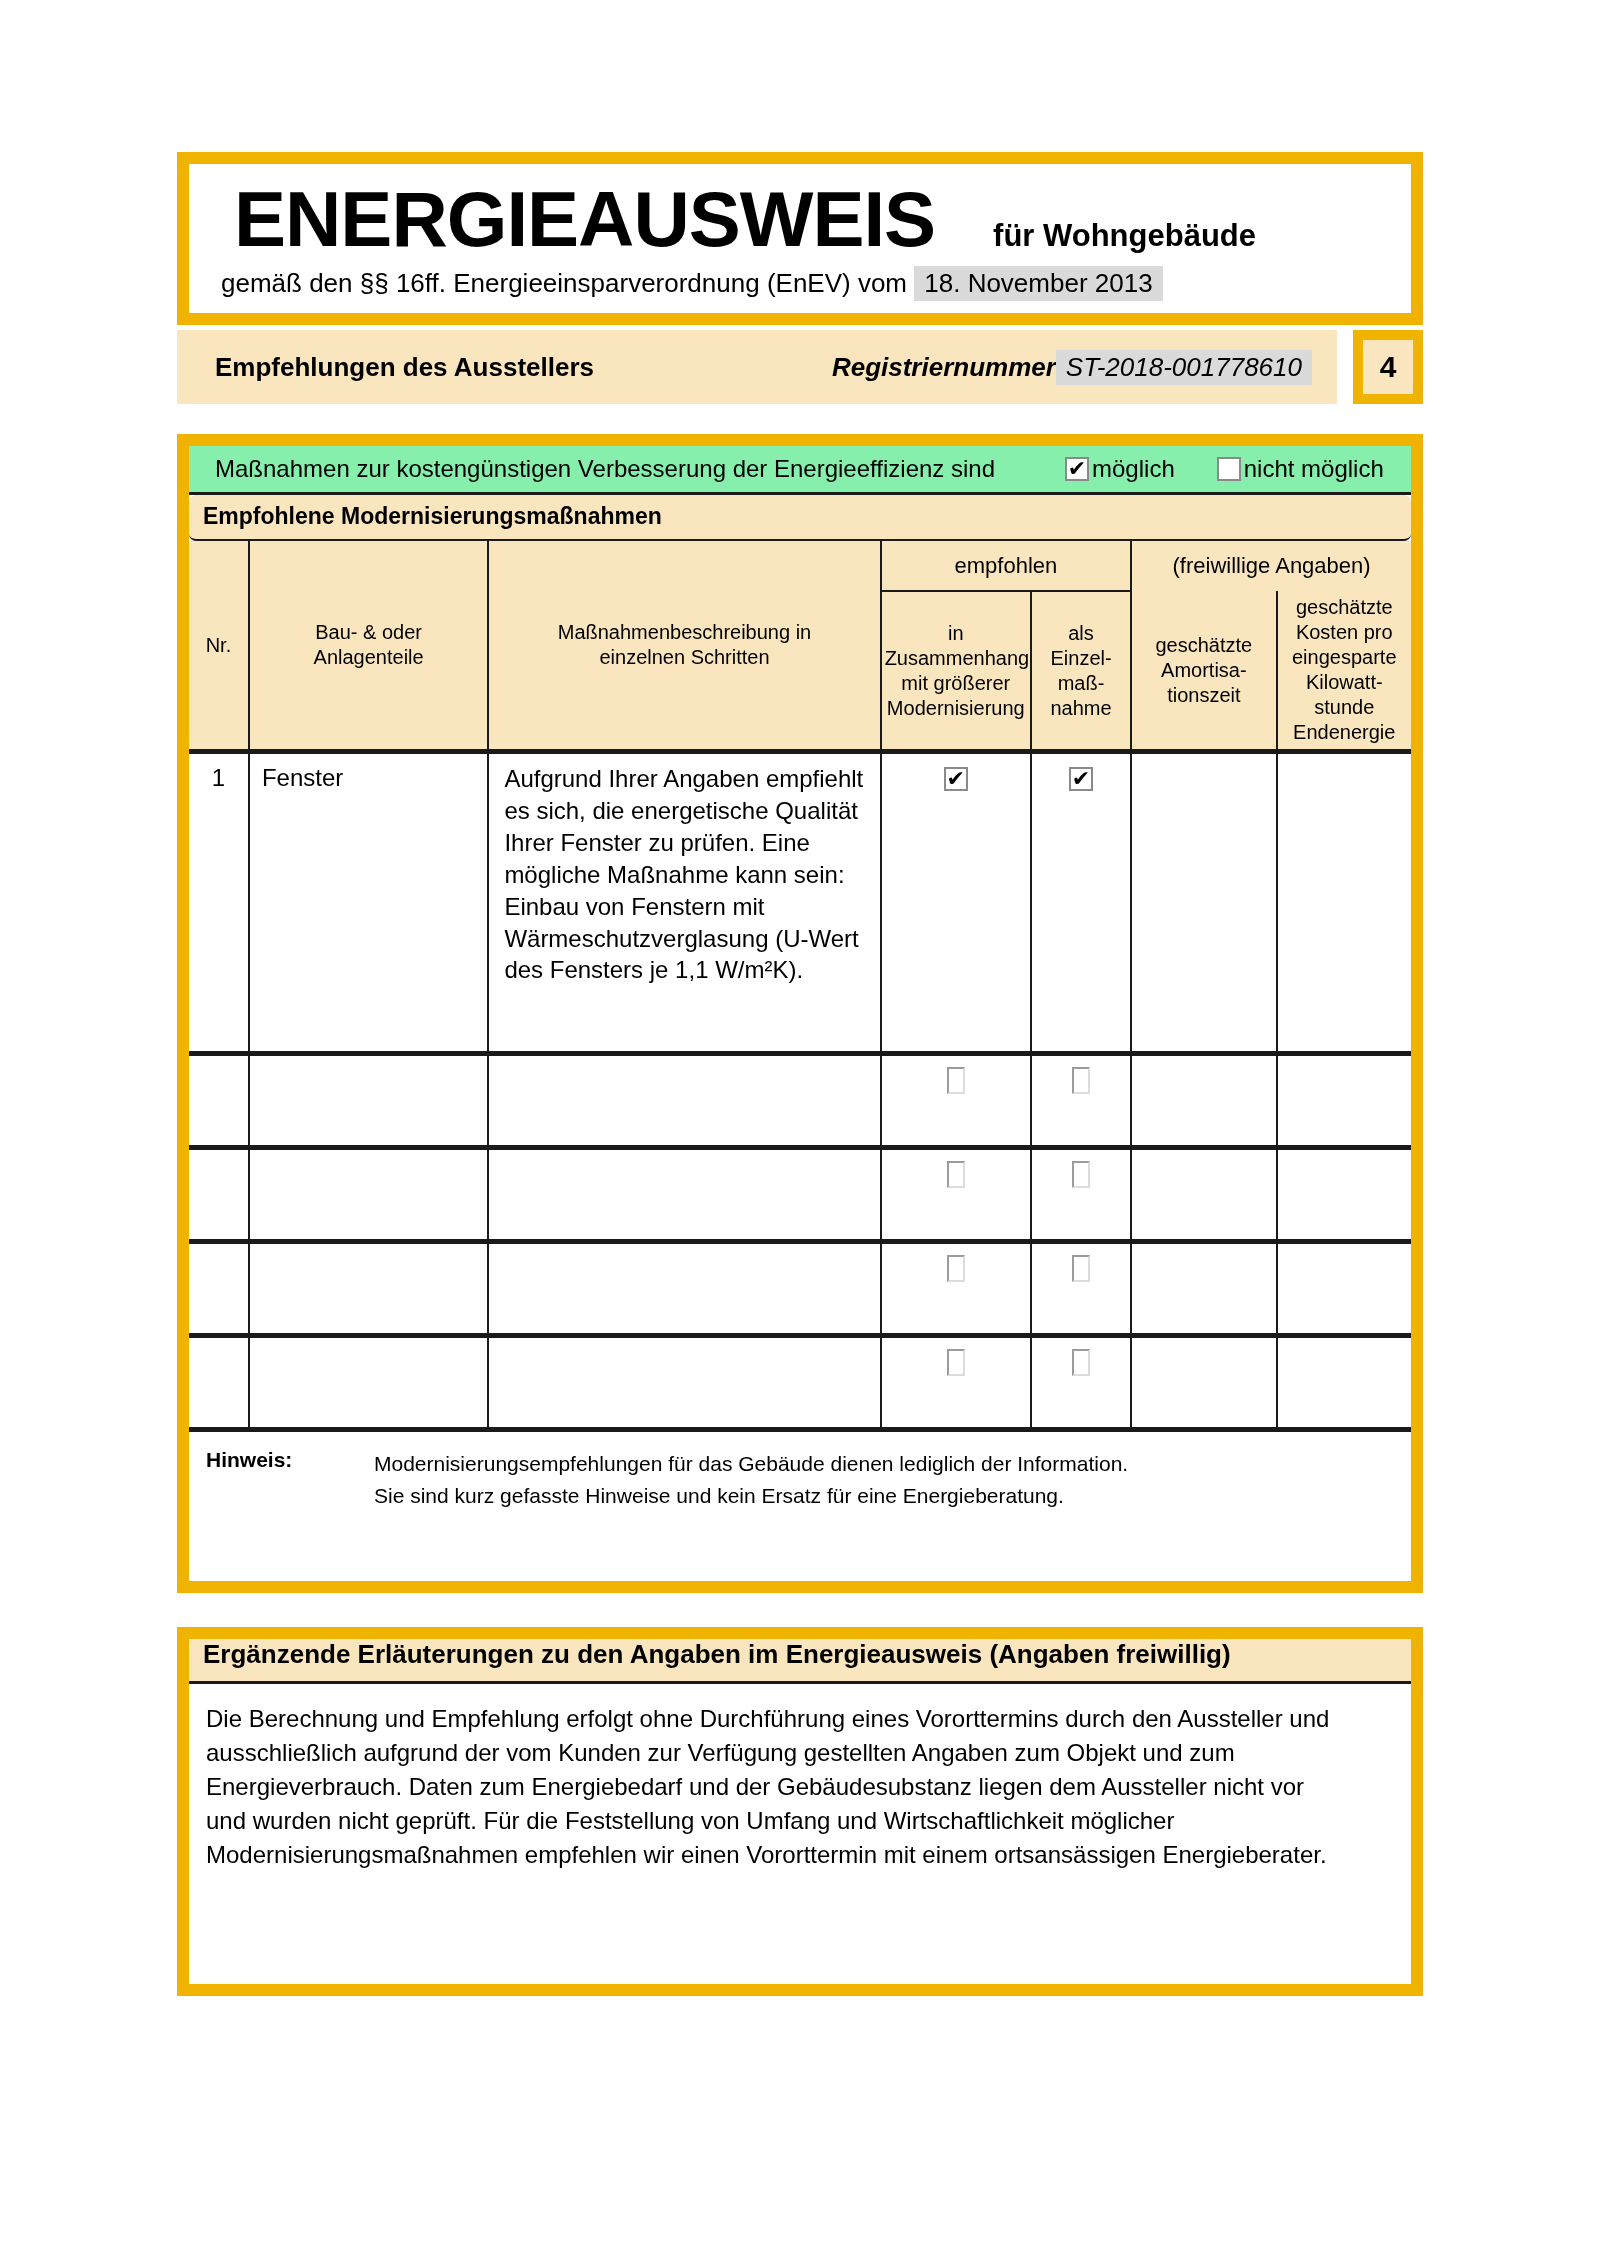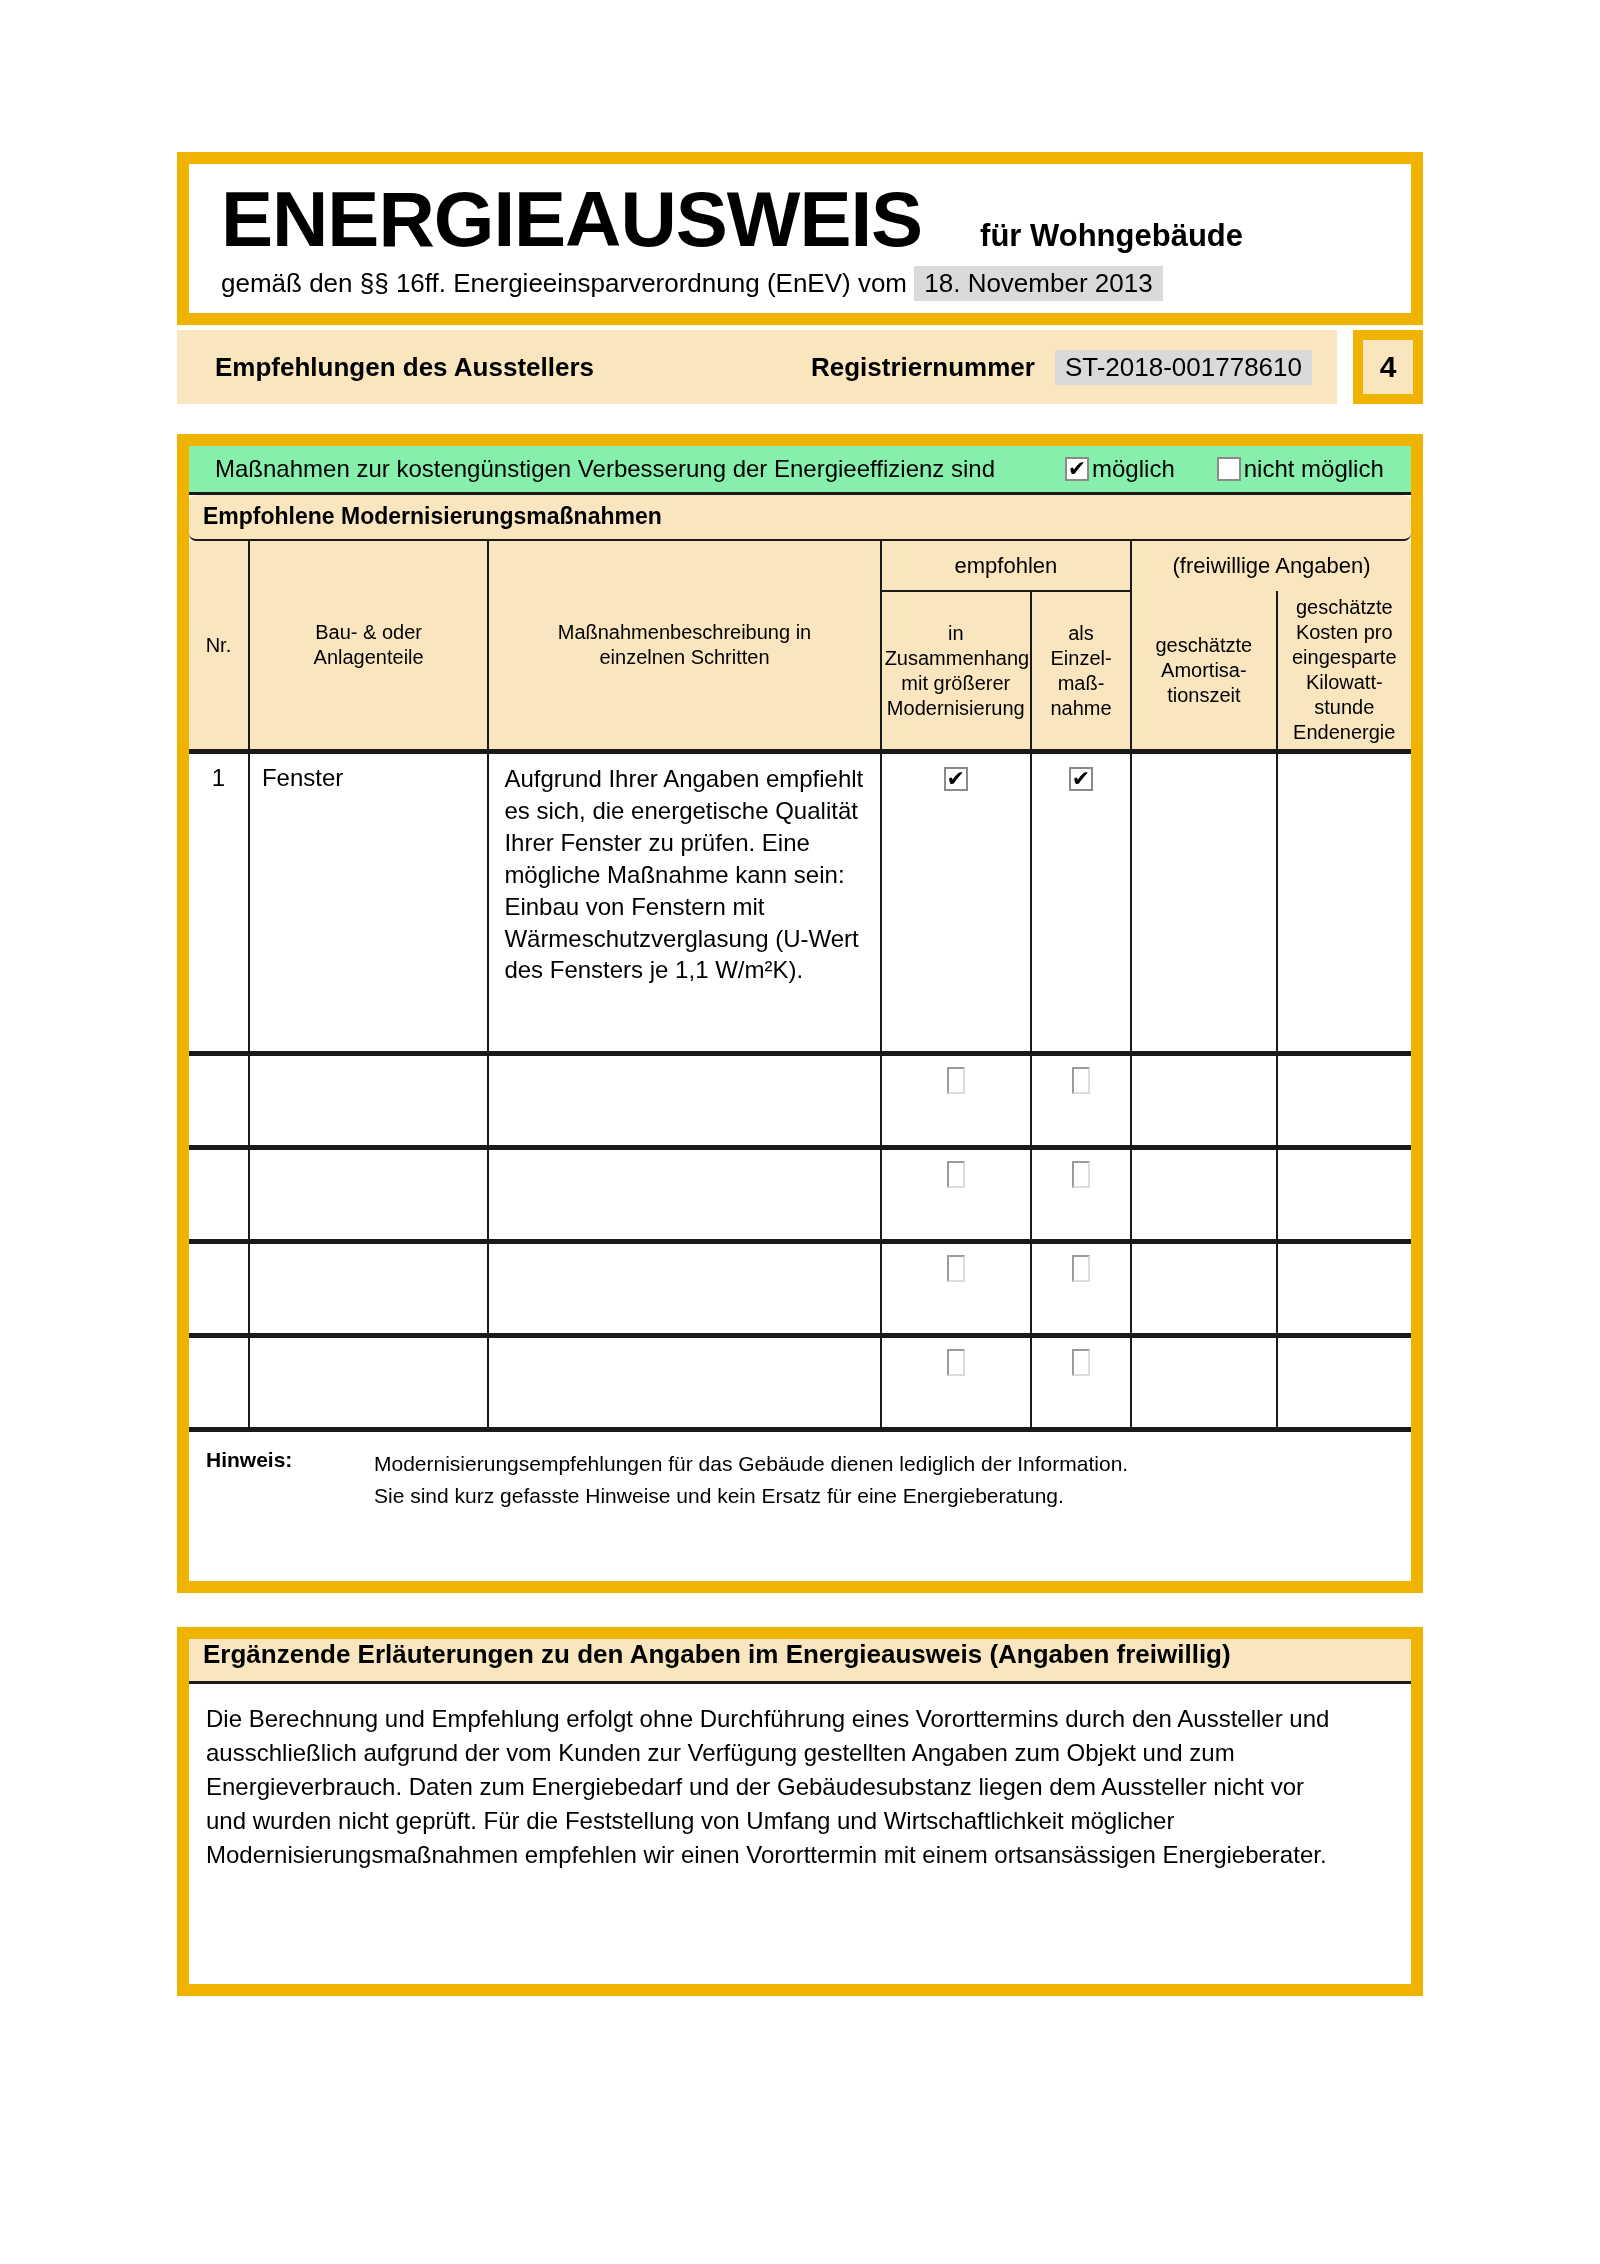--- a/index.html
+++ b/index.html
@@ -15,33 +15,33 @@
     font-family:"Liberation Sans","DejaVu Sans",sans-serif;color:#000;
   }
   .page{padding-top:152px;padding-left:177px;width:1423px;}
 
   
   .title-box{
     width:1246px;border:12px solid var(--yellow);background:#fff;
     padding:16px 20px 12px 32px;
   }
   .title-row{display:flex;align-items:baseline;}
-  .doc-title{font-size:78px;font-weight:bold;letter-spacing:-1px;line-height:1;}
+  .doc-title{font-size:78px;font-weight:bold;letter-spacing:-1px;line-height:1;margin-left:13px;}
   .doc-title-sub{font-size:31px;font-weight:bold;margin-left:58px;}
   .regulation{font-size:26px;margin-top:8px;}
   .hl{background:var(--hl);padding:2px 10px;display:inline-block;}
 
   
   .band-row{display:flex;margin-top:5px;height:74px;width:1246px;gap:16px;}
   .band{
     flex:1;background:var(--cream);display:flex;align-items:center;
     padding:0 25px 0 38px;
   }
   .band-title{font-size:26px;font-weight:bold;}
-  .band-reg{margin-left:auto;display:flex;align-items:center;gap:20px;font-size:26px;}
+  .band-reg{margin-left:auto;display:flex;align-items:center;gap:0;font-size:26px;font-style:italic;}
   .band-reg-label{font-weight:bold;}
   .page-num-box{
     width:70px;border:10px solid var(--yellow);background:var(--cream);
     display:flex;align-items:center;justify-content:center;
     font-size:30px;font-weight:bold;
   }
 
   
   .box{width:1246px;border:12px solid var(--yellow);background:#fff;}
   .section1{margin-top:30px;}

